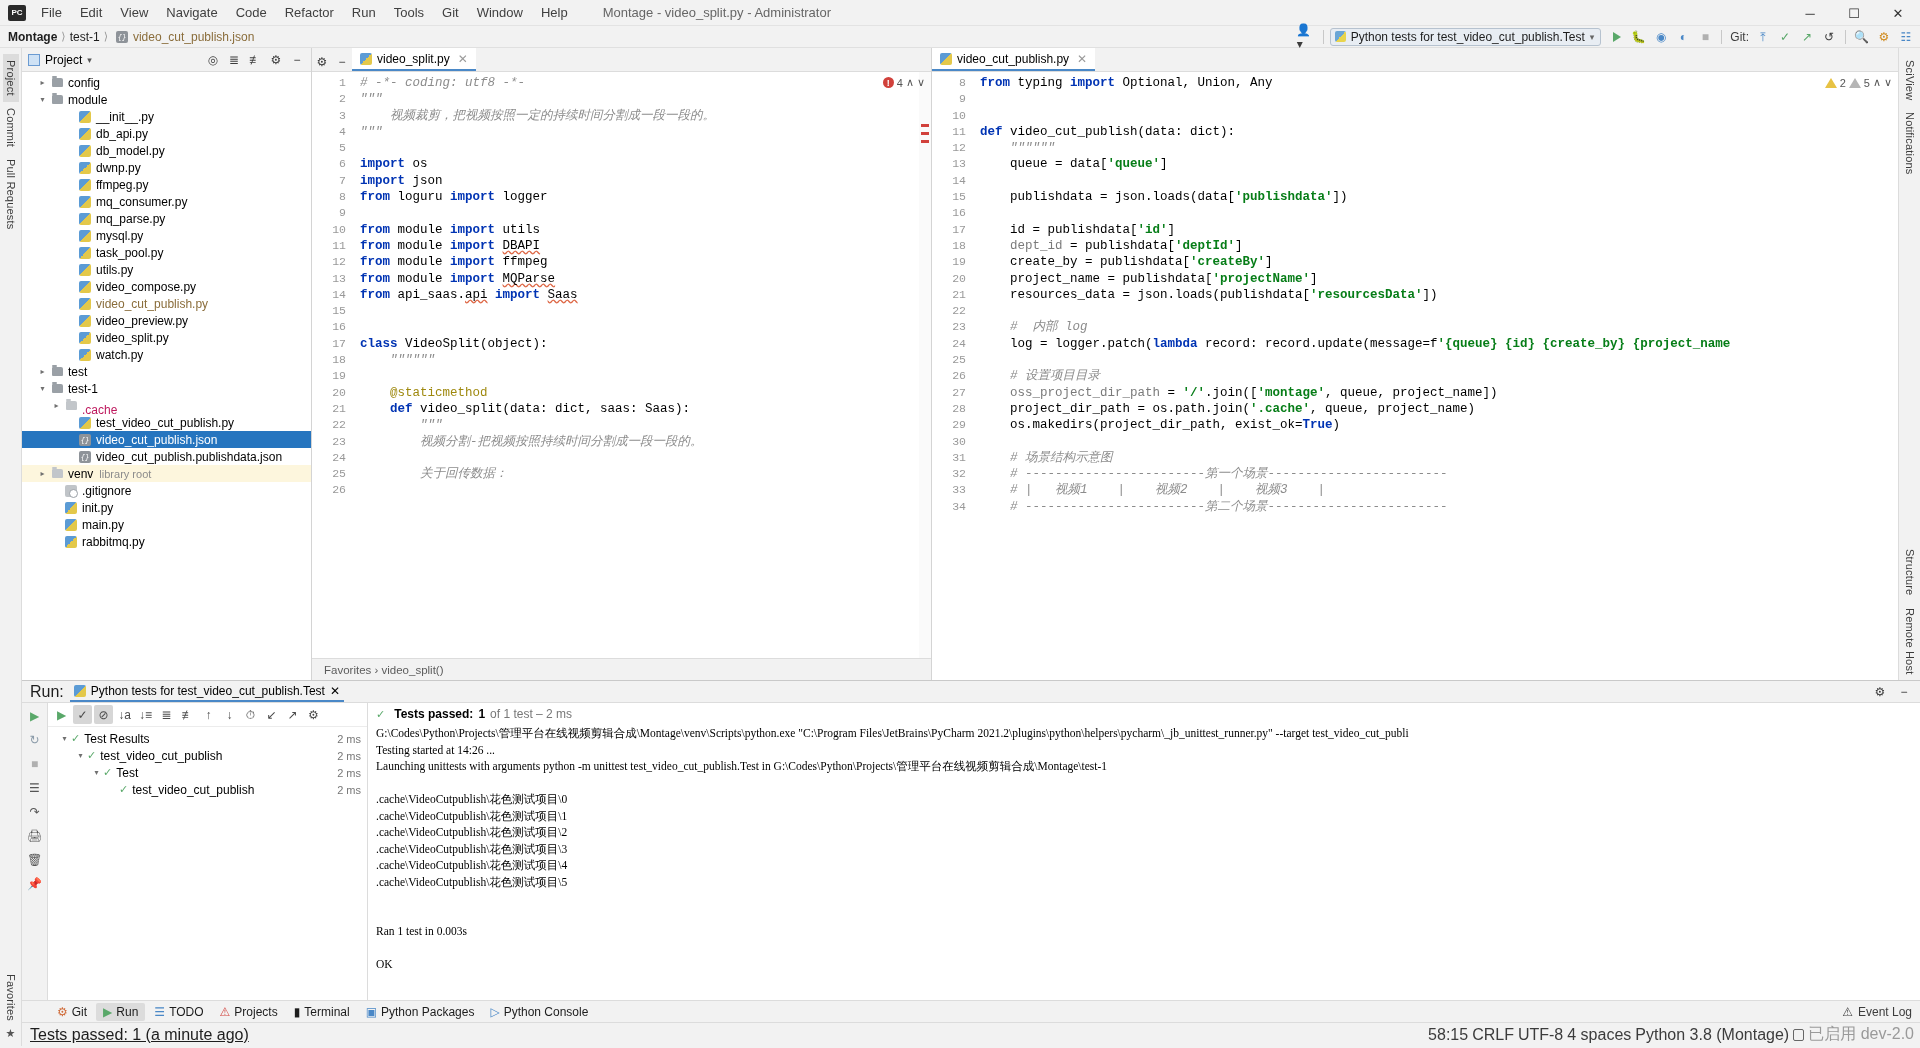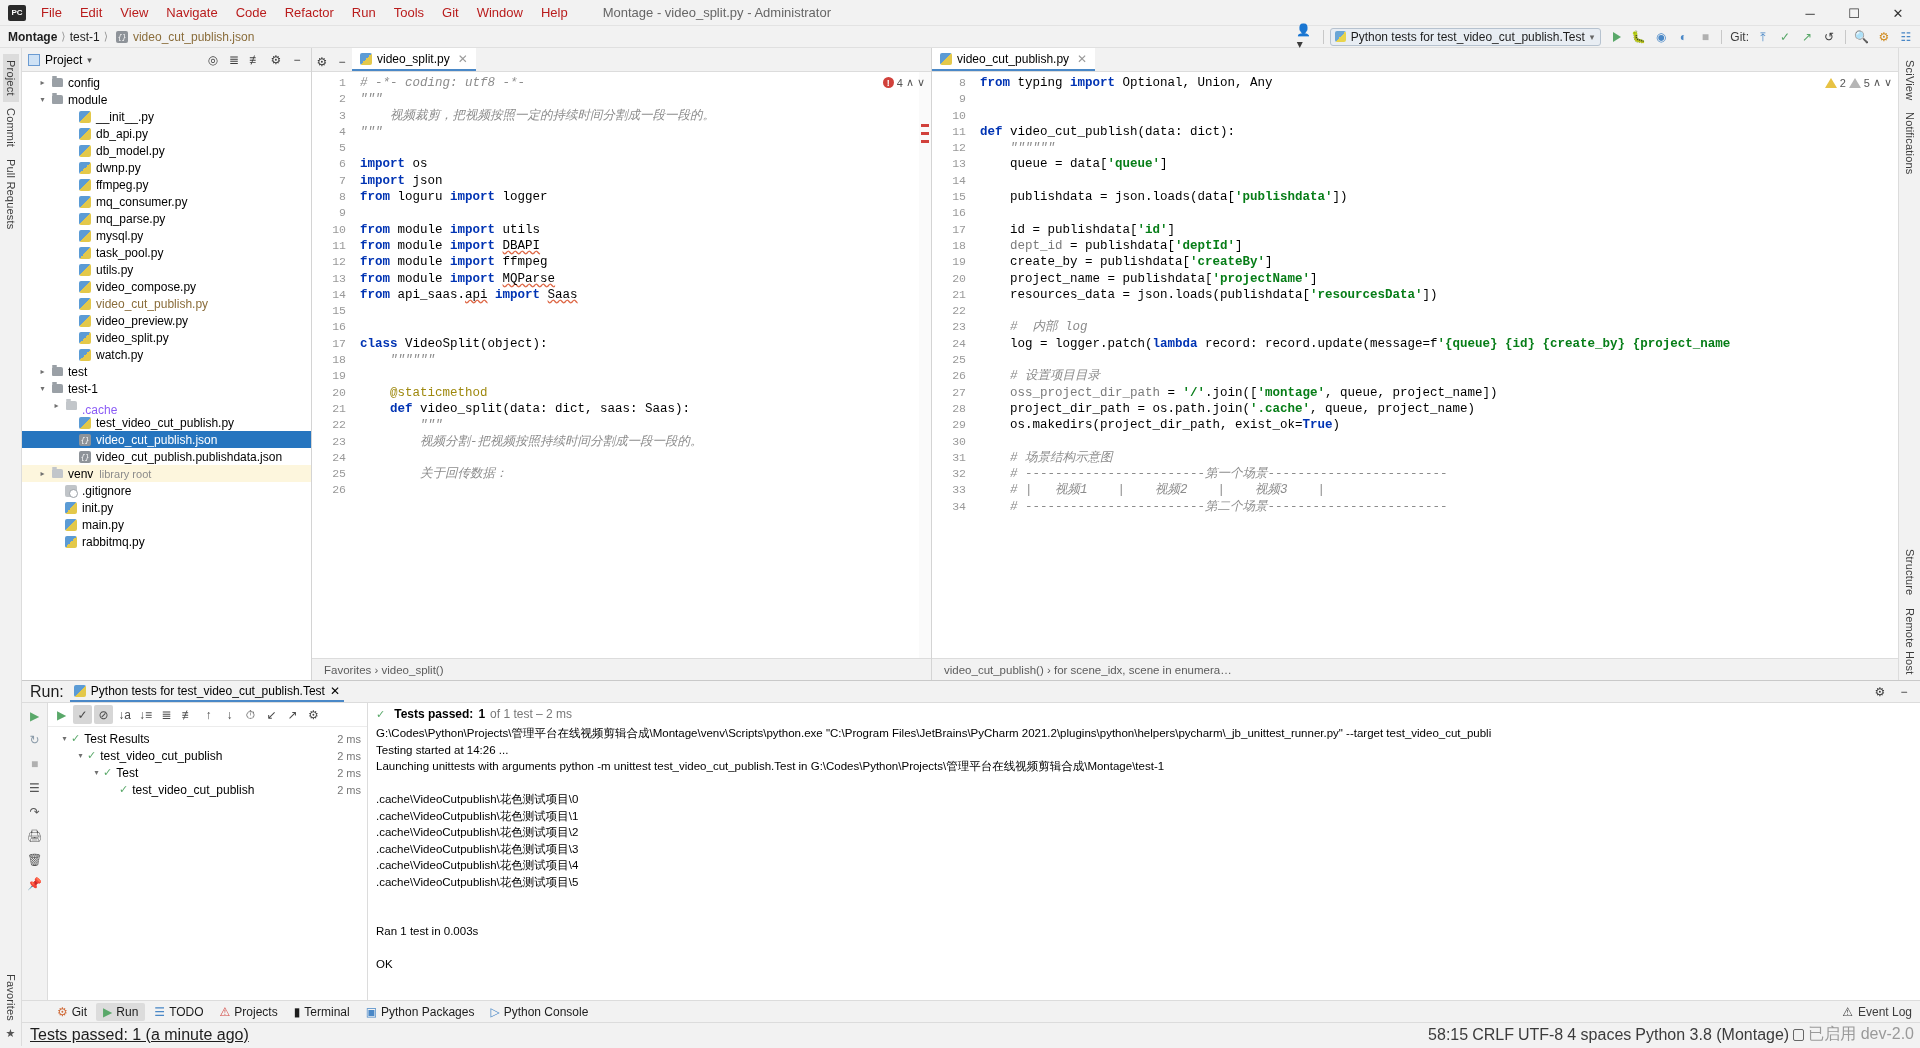--- a/index.html
+++ b/index.html
@@ -14,21 +14,21 @@
 
   
   #menubar {
     height:26px; background:#f2f2f2; display:flex; align-items:center;
     border-bottom:1px solid #e3e3e3; position:relative;
   }
   #menubar .logo {
     width:18px;height:16px;margin:0 6px 0 8px;background:#2b2b2b;border-radius:2px;
     color:#fff;font-size:8px;display:flex;align-items:center;justify-content:center;font-weight:bold;
   }
-  .menu-item { padding:3px 9px; font-size:13px; color:#b91c1c; cursor:default; }
+  .menu-item { padding:3px 9px; font-size:13px; color:#404040; cursor:default; }
   #win-title { margin-left:26px; color:#666; font-size:13px; }
   #win-ctrls { position:absolute; right:0; top:0; height:26px; display:flex; }
   #win-ctrls div { width:44px;height:26px;display:flex;align-items:center;justify-content:center;font-size:13px;color:#333;}
 
   
   #navbar {
     height:22px; background:#f2f2f2; display:flex; align-items:center;
     border-bottom:1px solid #e0e0e0; position:relative; padding-left:8px;
   }
   .crumb { font-size:12px; color:#1d1d1d; }
@@ -89,21 +89,21 @@
   .folder.lt:before{background:#c2c6ca;}
   .pyfile { width:12px;height:12px;border-radius:2px;
      background:linear-gradient(135deg,#5b9bd5 0 50%, #e3c84a 50% 100%); }
   .jsonfile { width:12px;height:12px;border-radius:2px; background:#8e9399; position:relative;}
   .jsonfile:after{content:"{}";position:absolute;inset:0;color:#fff;font-size:7px;
      display:flex;align-items:center;justify-content:center;font-family:"Liberation Mono",monospace;}
   .gitfile { width:12px;height:12px;border-radius:2px; background:#c0c4c8; position:relative;}
   .gitfile:after{content:"";position:absolute;right:-1px;bottom:-1px;width:7px;height:7px;border-radius:50%;
      background:#fff;border:1.5px solid #9aa0a6;}
   .lbl-muted { color:#8c8c8c; margin-left:6px; font-size:11px; }
-  .name-gray { color:#8b5cf6;margin-top:8px; }
+  .name-gray { color:#be185d;margin-top:8px; }
   .name-brown { color:#8a6d3b; }
 
   
   #editors { flex:1; display:flex; min-width:0; }
   .editor { display:flex; flex-direction:column; min-width:0; background:#fff; }
   #editor-left { width:620px; border-right:1px solid #d4d4d4; }
   #editor-right { flex:1; }
   .tabbar { height:24px; background:#f2f2f2; display:flex; align-items:flex-end; border-bottom:1px solid #dcdcdc; }
   .tab {
     height:23px; display:flex;align-items:center;gap:5px; padding:0 8px;
@@ -161,21 +161,21 @@
      border-bottom:1px solid #ececec; background:#fff;}
   .rtb { width:19px;height:19px;display:flex;align-items:center;justify-content:center;font-size:12px;color:#4a4a4a;}
   .rtb.on { background:#d6d6d6; border-radius:2px; }
   #tests-tree { flex:1; padding-top:3px; font-size:12px; }
   .trow { height:17px; display:flex; align-items:center; position:relative; }
   .trow .dur { position:absolute; right:6px; color:#777; font-size:11px; }
   .tick { color:#59a869; font-size:11px; margin-right:4px; }
   #console { flex:1; display:flex; flex-direction:column; min-width:0; }
   #console-status { height:22px; display:flex;align-items:center; gap:5px; padding-left:8px; font-size:12px; }
   #console-out {
-    flex:1; font-family:Liberation Sans, sans-serif; font-size:11.5px;
+    flex:1; font-family:Liberation Serif, serif; font-size:11.5px;
     padding:0 0 0 8px; overflow:hidden; white-space:pre; line-height:16.5px; position:relative;
   }
   .ime-bar {
     position:absolute; right:18px; bottom:22px; height:24px; background:#fff;
     border:1px solid #d0d0d0; border-radius:4px; display:flex;align-items:center;gap:6px;
     padding:0 6px; font-size:11px; box-shadow:0 1px 3px rgba(0,0,0,.15);
   }
   .ime-logo { width:16px;height:16px;border-radius:3px;background:#d94b3a;color:#fff;
      display:flex;align-items:center;justify-content:center;font-size:10px;font-weight:bold;}
 
@@ -579,21 +579,20 @@
             <div class="codearea" id="code-right"><div class="ln"><span class="k">from</span><span> typing </span><span class="k">import</span><span> Optional, Union, Any</span></div><div class="ln">&nbsp;</div><div class="ln">&nbsp;</div><div class="ln"><span class="k">def</span><span> video_cut_publish(data: dict):</span></div><div class="ln"><span class="c">    """"""</span></div><div class="ln"><span>    queue = data[</span><span class="s">'queue'</span><span>]</span></div><div class="ln">&nbsp;</div><div class="ln"><span>    publishdata = json.loads(data[</span><span class="s">'publishdata'</span><span>])</span></div><div class="ln">&nbsp;</div><div class="ln"><span>    id = publishdata[</span><span class="s">'id'</span><span>]</span></div><div class="ln"><span class="g">    dept_id</span><span> = publishdata[</span><span class="s">'deptId'</span><span>]</span></div><div class="ln"><span>    create_by = publishdata[</span><span class="s">'createBy'</span><span>]</span></div><div class="ln"><span>    project_name = publishdata[</span><span class="s">'projectName'</span><span>]</span></div><div class="ln"><span>    resources_data = json.loads(publishdata[</span><span class="s">'resourcesData'</span><span>])</span></div><div class="ln">&nbsp;</div><div class="ln"><span class="c">    #  内部 log</span></div><div class="ln"><span>    log = logger.patch(</span><span class="k">lambda</span><span> record: record.update(message=f</span><span class="s">'{queue} {id} {create_by} {project_name</span></div><div class="ln">&nbsp;</div><div class="ln"><span class="c">    # 设置项目目录</span></div><div class="ln"><span class="g">    oss_project_dir_path</span><span> = </span><span class="s">'/'</span><span>.join([</span><span class="s">'montage'</span><span>, queue, project_name])</span></div><div class="ln"><span>    project_dir_path = os.path.join(</span><span class="s">'.cache'</span><span>, queue, project_name)</span></div><div class="ln"><span>    os.makedirs(project_dir_path, exist_ok=</span><span class="k">True</span><span>)</span></div><div class="ln">&nbsp;</div><div class="ln"><span class="c">    # 场景结构示意图</span></div><div class="ln"><span class="c">    # ------------------------第一个场景------------------------</span></div><div class="ln"><span class="c">    # |   视频1    |    视频2    |    视频3    |</span></div><div class="ln"><span class="c">    # ------------------------第二个场景------------------------</span></div></div>
             <div class="insp">
               <span class="tri-warn"></span>
               <span>2</span>
               <span class="tri-warn" style="border-bottom-color:#b5b5b5;"></span>
               <span>5</span>
               <span>∧</span>
               <span>∨</span>
             </div>
           </div>
-          <div class="breadcrumbs">video_cut_publish() › for scene_idx, scene in enumera…</div>
         </div>
       </div>
 
       <div class="vstrip right">
         <div class="vlabel">SciView</div>
         <div class="vlabel">Notifications</div>
         <div class="spacer"></div>
         <div class="vlabel">Structure</div>
         <div class="vlabel">Remote Host</div>
       </div>

